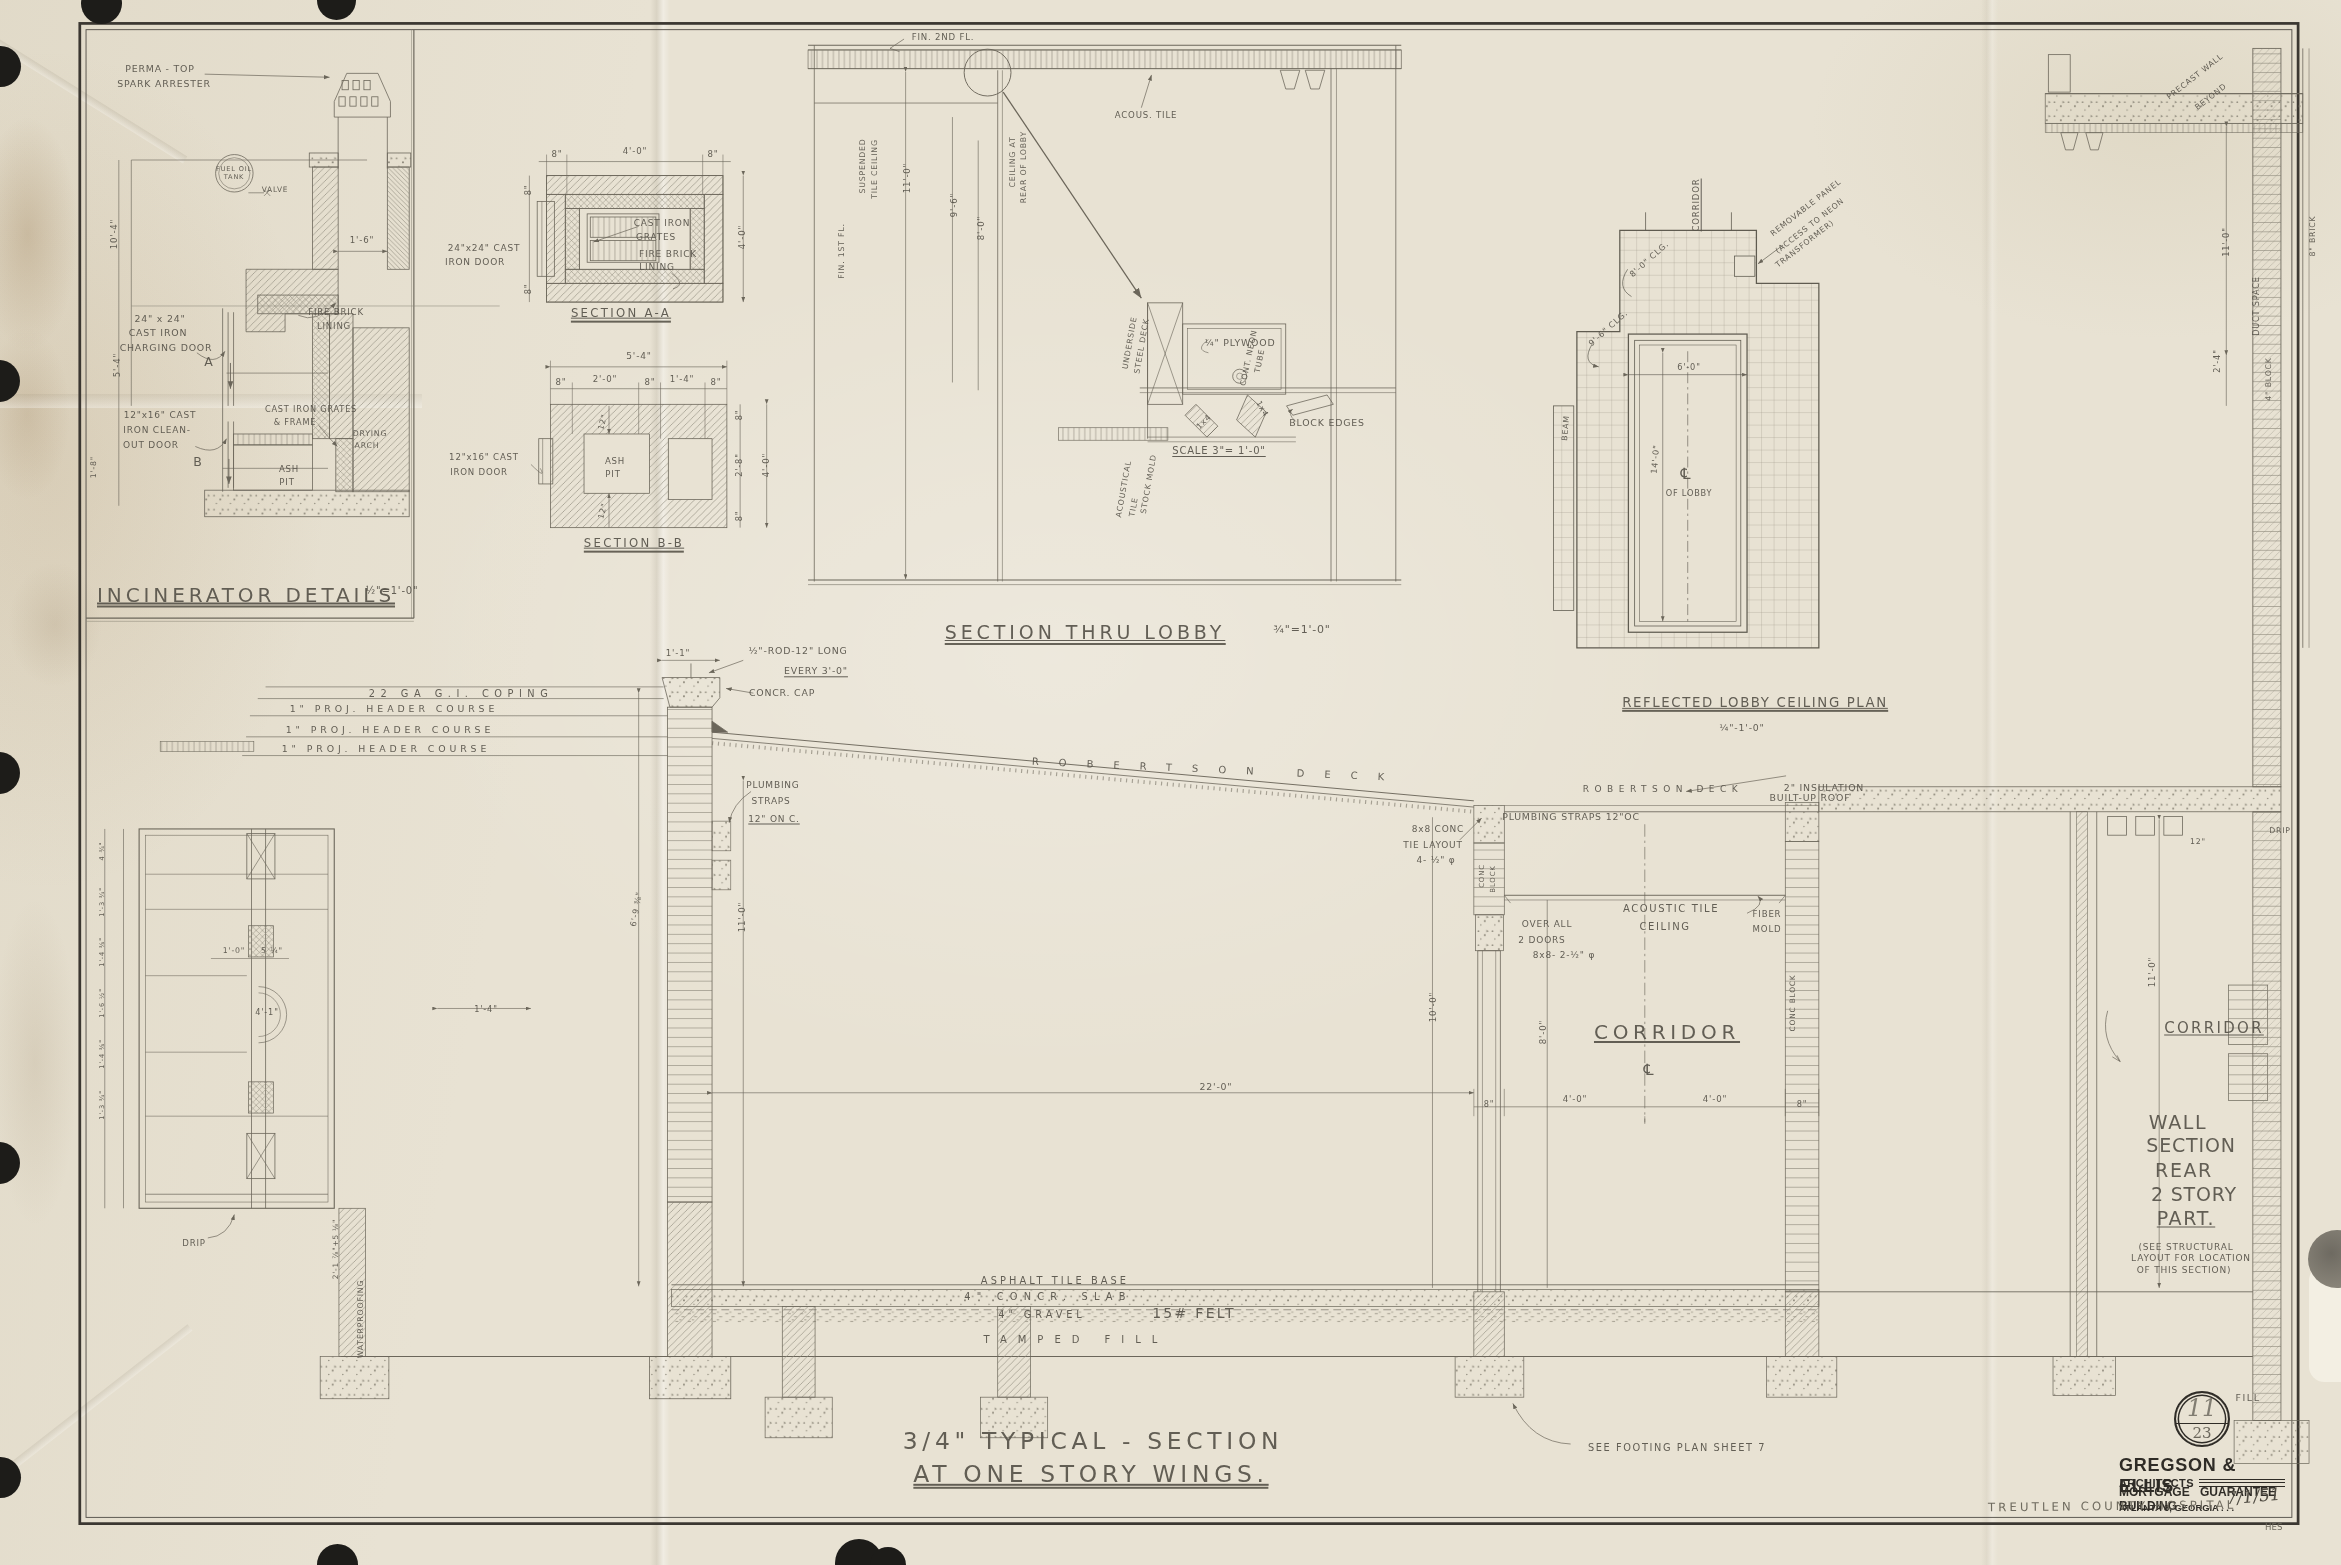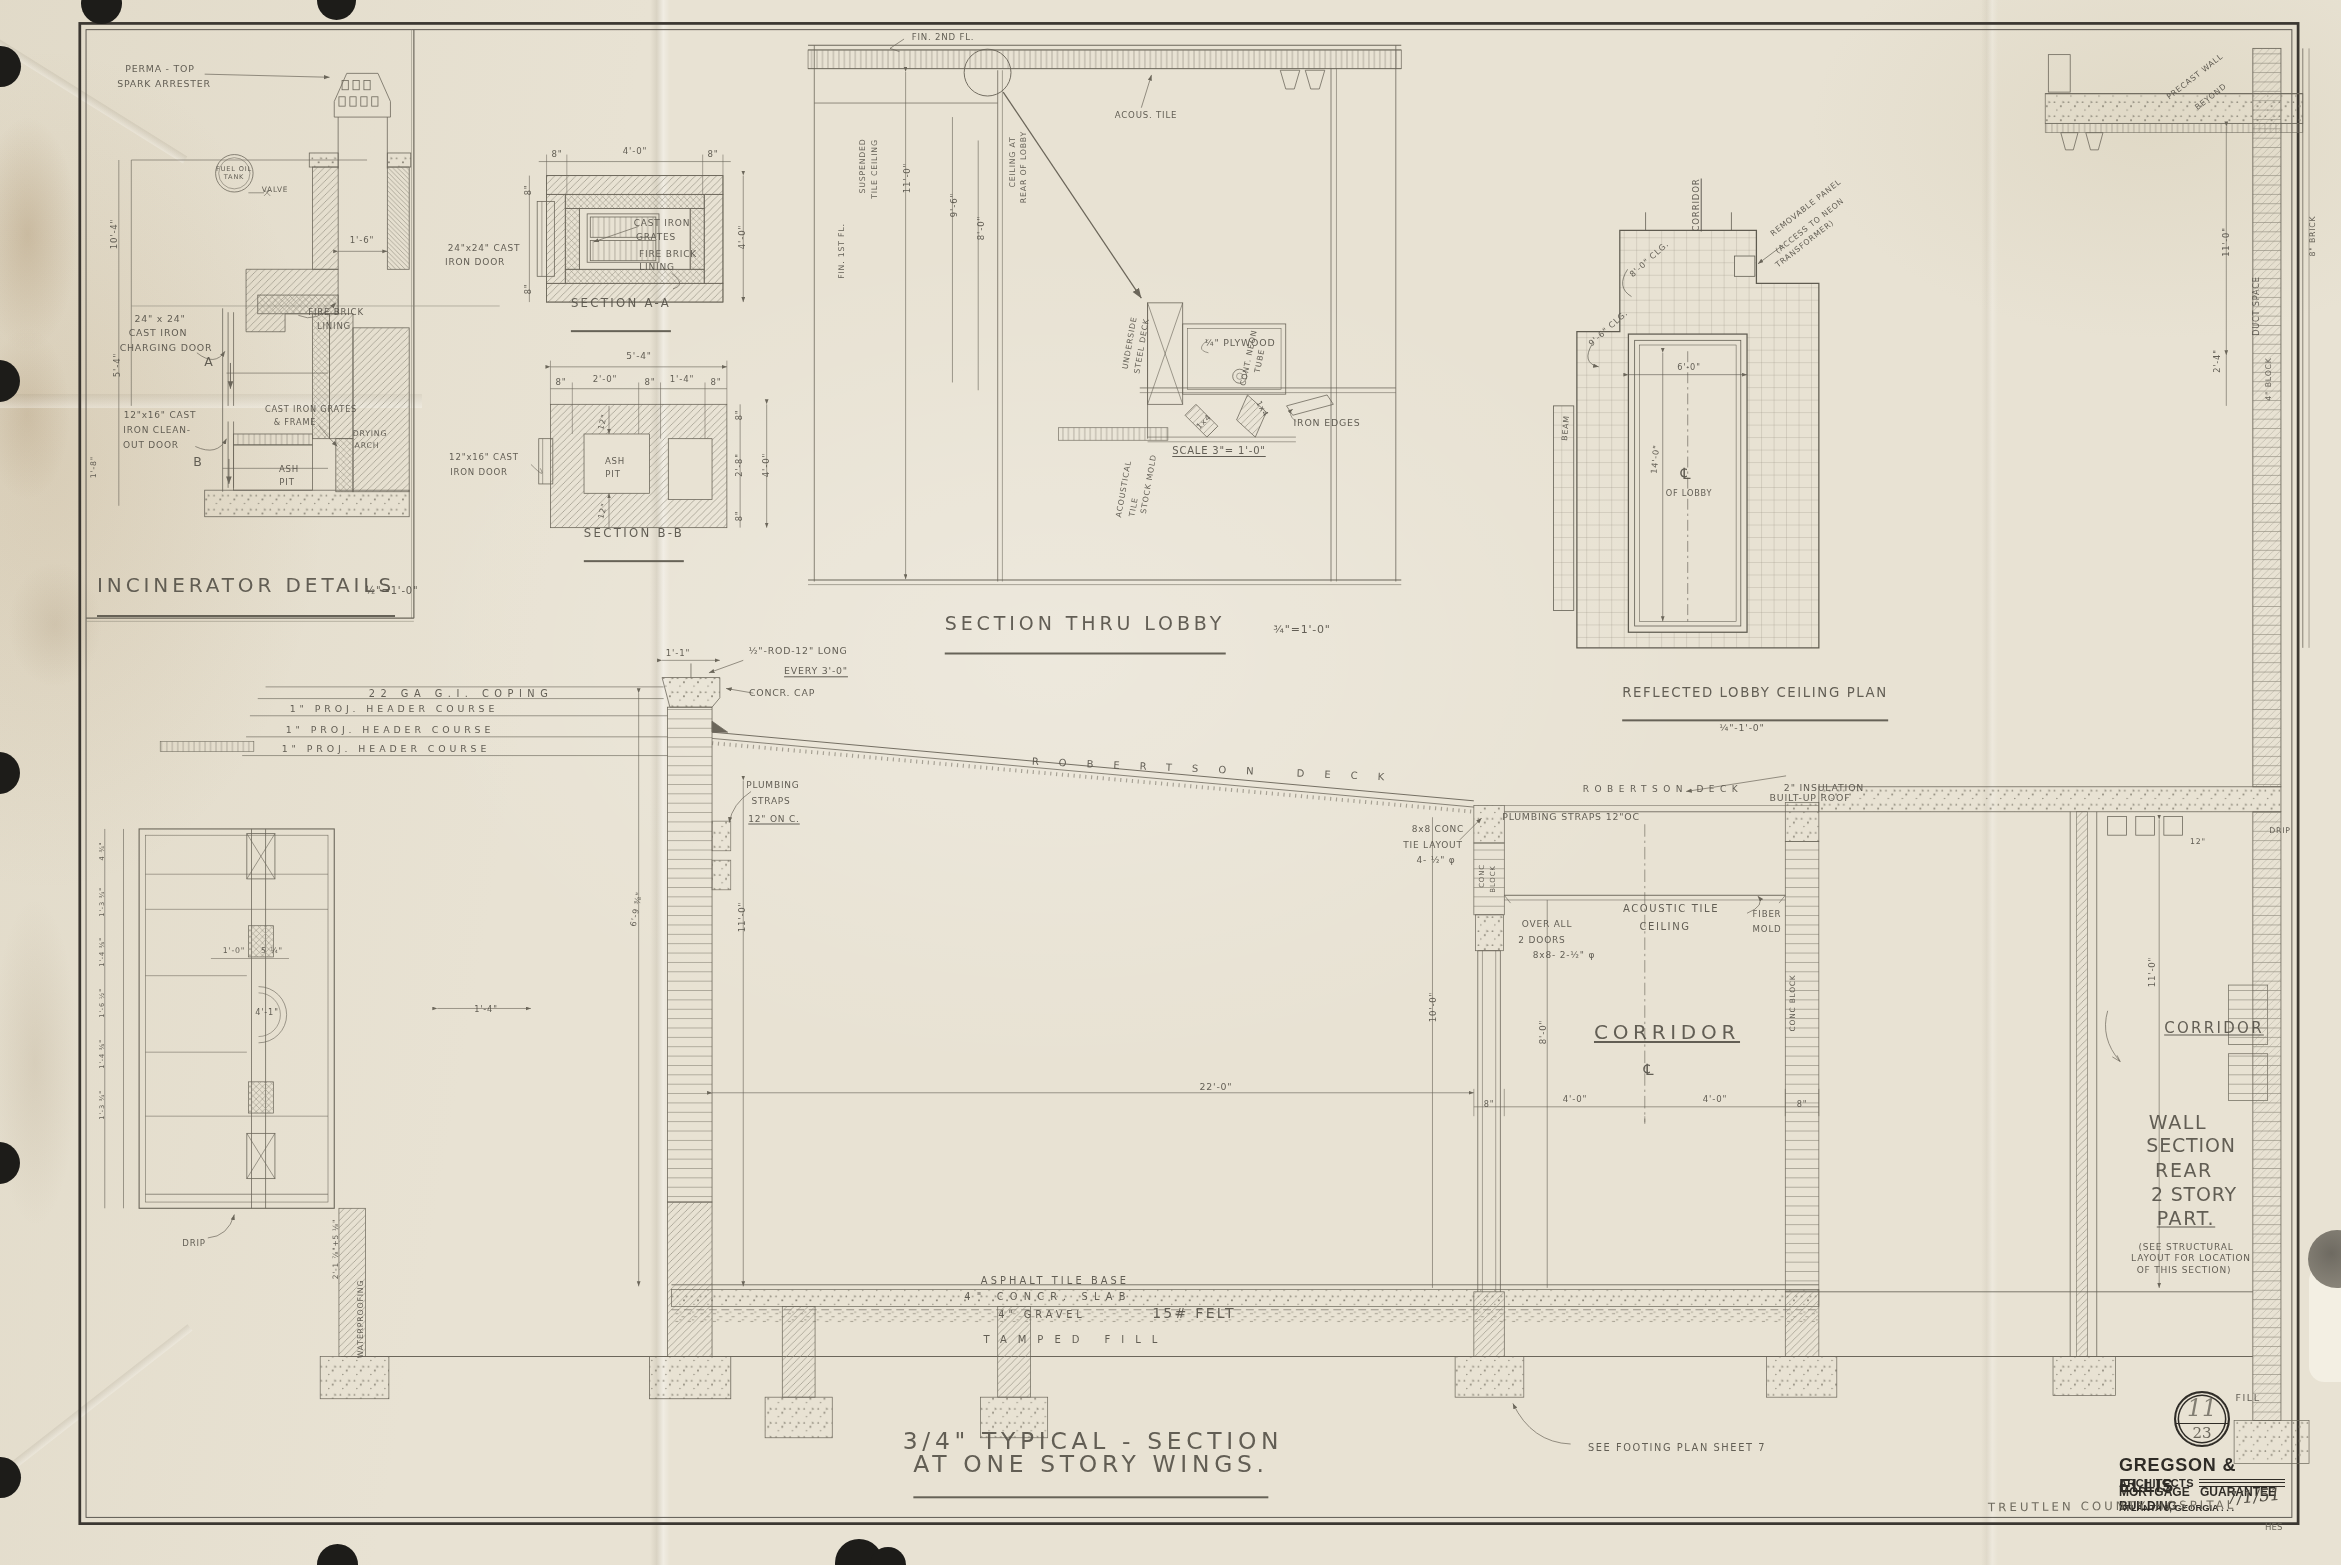--- a/index.html
+++ b/index.html
@@ -7,21 +7,21 @@
     background:
       radial-gradient(1093px 703px at 45% 42%, rgba(255,255,255,.22), transparent 60%),
       radial-gradient(625px 390px at 92% 8%, rgba(200,190,160,.25), transparent 55%),
       radial-gradient(468px 703px at 2% 30%, rgba(170,140,95,.18), transparent 60%),
       linear-gradient(100deg, rgba(205,195,170,.25), transparent 25%),
       #e8e2d3;
     font-family:"DejaVu Sans", sans-serif;}
   .lbl{position:absolute;white-space:nowrap;color:#57534a;opacity:.92;line-height:1;
        font-family:"DejaVu Sans",sans-serif;}
   .lbl.u{text-decoration:underline;text-underline-offset:2.3px;}
-  .lbl.d{border-bottom:2.3px double #5c584d;padding-bottom:20px;}
+  .lbl.d{border-bottom:2.3px double #5c584d;padding-bottom:1px;text-decoration:underline;}
   svg{position:absolute;left:0;top:0;}
   .hole{position:absolute;border-radius:50%;background:#1d1c19;}
   .grommet{position:absolute;border-radius:50%;background:radial-gradient(circle at 40% 40%,#6e6a61,#948f83);}
   .stain{position:absolute;border-radius:50%;pointer-events:none;}
   .crease{position:absolute;pointer-events:none;}
   .titleblock{position:absolute;left:2100px;top:1388px;width:198px;height:134px;color:#2f2c27;}
   .sheetnum{position:absolute;left:74px;top:3.1px;width:52px;height:52px;border-radius:50%;
     border:2.3px solid #2f2c27;box-shadow:inset 0 0 0 1.6px #e8e2d3, inset 0 0 0 3.1px #2f2c27;
     text-align:center;}
   .sn-top{font-family:"DejaVu Serif",serif;font-style:italic;font-size:23.4px;color:#817d72;
@@ -462,21 +462,21 @@
       <div class="lbl" style="left: 1013px; top: 162px; font-size: 7.8px; letter-spacing: 0.8px; transform: translate(-50%, -50%) rotate(-90deg);">CEILING AT</div>
       <div class="lbl" style="left: 1024px; top: 167px; font-size: 7.8px; letter-spacing: 0.8px; transform: translate(-50%, -50%) rotate(-90deg);">REAR OF LOBBY</div>
       <div class="lbl" style="left: 842px; top: 251px; font-size: 7.8px; letter-spacing: 0.8px; transform: translate(-50%, -50%) rotate(-90deg);">FIN. 1ST FL.</div>
       <div class="lbl" style="left: 1240px; top: 343px; font-size: 9.4px; letter-spacing: 0.8px; transform: translate(-50%, -50%) rotate(0deg);">¼" PLYWOOD</div>
       <div class="lbl" style="left: 1130px; top: 343px; font-size: 7.8px; letter-spacing: 0.8px; transform: translate(-50%, -50%) rotate(-80deg);">UNDERSIDE</div>
       <div class="lbl" style="left: 1142px; top: 346px; font-size: 7.8px; letter-spacing: 0.8px; transform: translate(-50%, -50%) rotate(-80deg);">STEEL DECK</div>
       <div class="lbl" style="left: 1249px; top: 358px; font-size: 7.8px; letter-spacing: 0.8px; transform: translate(-50%, -50%) rotate(-78deg);">CONT. NEON</div>
       <div class="lbl" style="left: 1260px; top: 361px; font-size: 7.8px; letter-spacing: 0.8px; transform: translate(-50%, -50%) rotate(-78deg);">TUBE</div>
       <div class="lbl" style="left: 1204px; top: 422px; font-size: 7.8px; letter-spacing: 0.8px; transform: translate(-50%, -50%) rotate(-45deg);">1x4</div>
       <div class="lbl" style="left: 1262px; top: 409px; font-size: 7.8px; letter-spacing: 0.8px; transform: translate(-50%, -50%) rotate(60deg);">1x4</div>
-      <div class="lbl" style="left: 1327px; top: 423px; font-size: 9.4px; letter-spacing: 0.8px; transform: translate(-50%, -50%) rotate(0deg);">IRON EDGES</div>
+      <div class="lbl" style="left: 1327px; top: 423px; font-size: 9.4px; letter-spacing: 0.8px; transform: translate(-50%, -50%) rotate(0deg);">BLOCK EDGES</div>
       <div class="lbl u" style="left: 1219px; top: 451px; font-size: 10px; letter-spacing: 0.8px; transform: translate(-50%, -50%) rotate(0deg);">SCALE 3"= 1'-0"</div>
       <div class="lbl" style="left: 1124px; top: 489px; font-size: 7.8px; letter-spacing: 0.8px; transform: translate(-50%, -50%) rotate(-80deg);">ACOUSTICAL</div>
       <div class="lbl" style="left: 1134px; top: 507px; font-size: 7.8px; letter-spacing: 0.8px; transform: translate(-50%, -50%) rotate(-80deg);">TILE</div>
       <div class="lbl" style="left: 1149px; top: 484px; font-size: 7.8px; letter-spacing: 0.8px; transform: translate(-50%, -50%) rotate(-80deg);">STOCK MOLD</div>
       <div class="lbl d" style="left: 1085px; top: 634px; font-size: 19px; letter-spacing: 3.9px; transform: translate(-50%, -50%) rotate(0deg);">SECTION THRU LOBBY</div>
       <div class="lbl" style="left: 1302px; top: 629px; font-size: 11px; letter-spacing: 0.8px; transform: translate(-50%, -50%) rotate(0deg);">¾"=1'-0"</div>
       <div class="lbl u" style="left: 1696px; top: 205px; font-size: 8.6px; letter-spacing: 0.8px; transform: translate(-50%, -50%) rotate(-90deg);">CORRIDOR</div>
       <div class="lbl" style="left: 1649px; top: 259px; font-size: 8.2px; letter-spacing: 0.8px; transform: translate(-50%, -50%) rotate(-42deg);">8'-0" CLG.</div>
       <div class="lbl" style="left: 1608px; top: 328px; font-size: 8.2px; letter-spacing: 0.8px; transform: translate(-50%, -50%) rotate(-42deg);">9'-6" CLG.</div>
       <div class="lbl" style="left: 1806px; top: 208px; font-size: 7.8px; letter-spacing: 0.8px; transform: translate(-50%, -50%) rotate(-38deg);">REMOVABLE PANEL</div>

